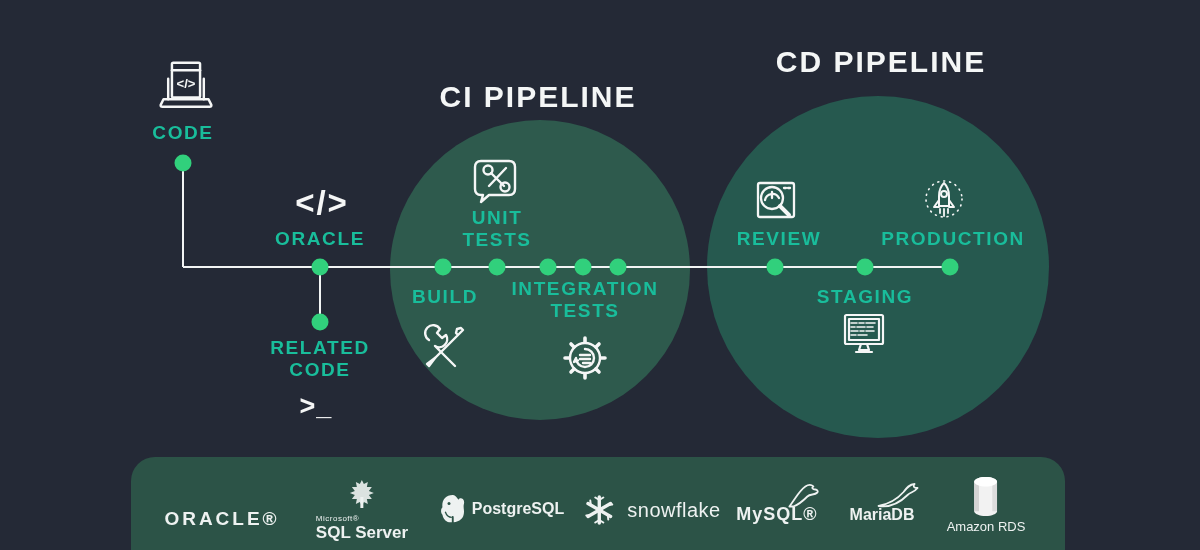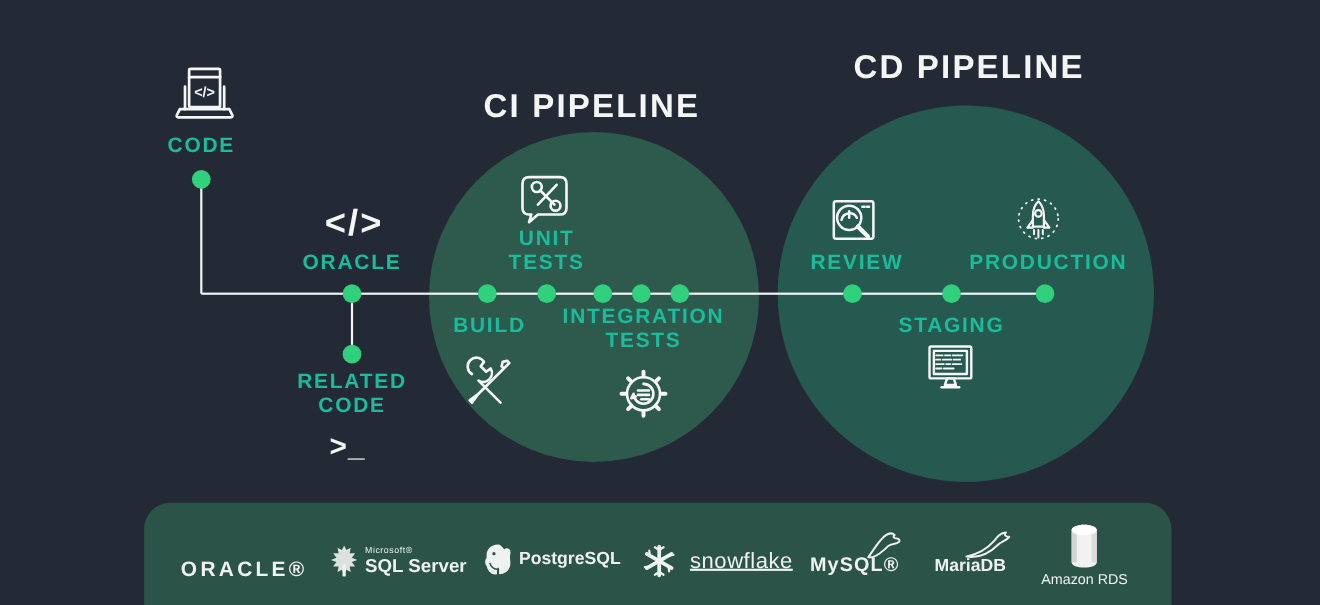--- a/index.html
+++ b/index.html
@@ -32,27 +32,27 @@
   }
   #commit-icon{font-size:33px;letter-spacing:2px;}
   #terminal-icon{font-size:27px;letter-spacing:1px;}
   #logo-bar{
     position:absolute;left:131px;top:457px;width:934px;height:120px;
     background:#2c5347;border-radius:24px;
   }
   .logo{position:absolute;transform:translate(-50%,-50%);display:flex;align-items:center;color:#eef2f1;}
   .logo-text{white-space:nowrap;color:#eef2f1;}
   #logo-oracle .logo-text{font-size:19px;font-weight:bold;letter-spacing:3px;}
-  #logo-sqlserver{gap:6px;}
+  #logo-sqlserver{gap:6px;flex-direction:column;}
   #logo-sqlserver .stack{display:flex;flex-direction:column;line-height:1;}
   #logo-sqlserver .brand{font-size:8px;letter-spacing:.5px;margin-bottom:1px;}
   #logo-sqlserver .prod{font-size:17px;font-weight:bold;}
   #logo-postgres{gap:4px;}
   #logo-postgres .logo-text{font-size:16px;font-weight:bold;}
-  #logo-snowflake{gap:12px;text-decoration:underline;}
+  #logo-snowflake{gap:12px;}
   #logo-snowflake .logo-text{font-size:20px;font-weight:normal;letter-spacing:.5px;}
   .logo-rel{position:relative;}
   #logo-mysql .logo-text{font-size:18px;font-weight:bold;letter-spacing:1px;}
   #logo-mysql svg{position:absolute;right:-4px;top:-21px;}
   #logo-mariadb .logo-text{font-size:16px;font-weight:bold;}
   #logo-mariadb svg{position:absolute;right:-6px;top:-24px;}
   #logo-amazonrds{flex-direction:column;gap:1px;}
   #logo-amazonrds .logo-text{font-size:13px;}
   svg{display:block;}
 </style>

